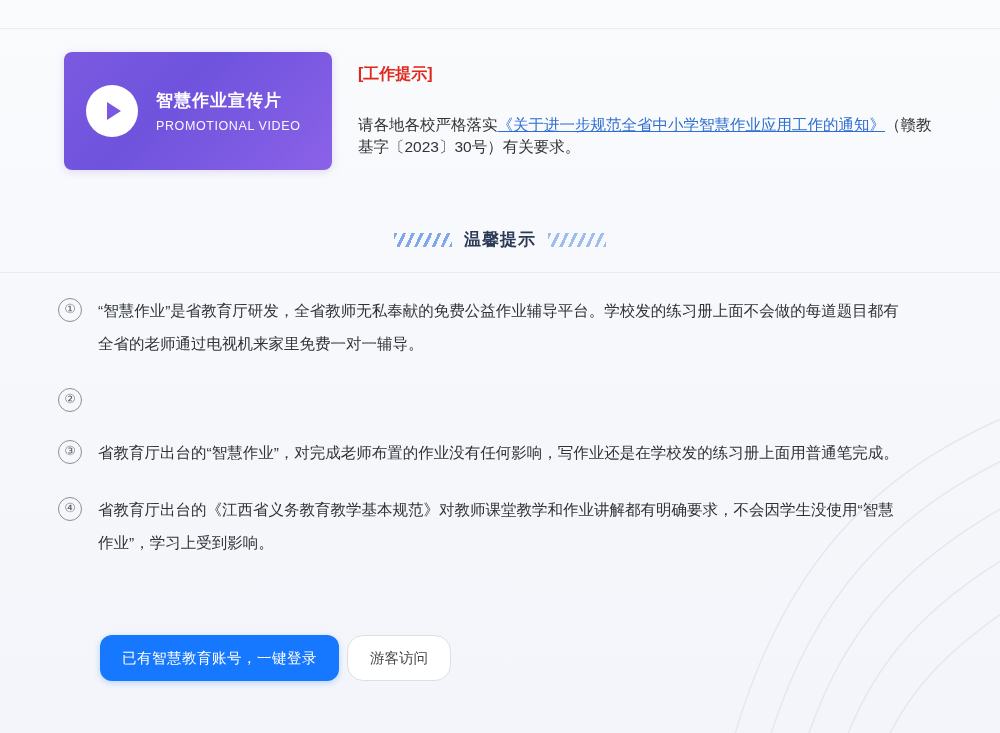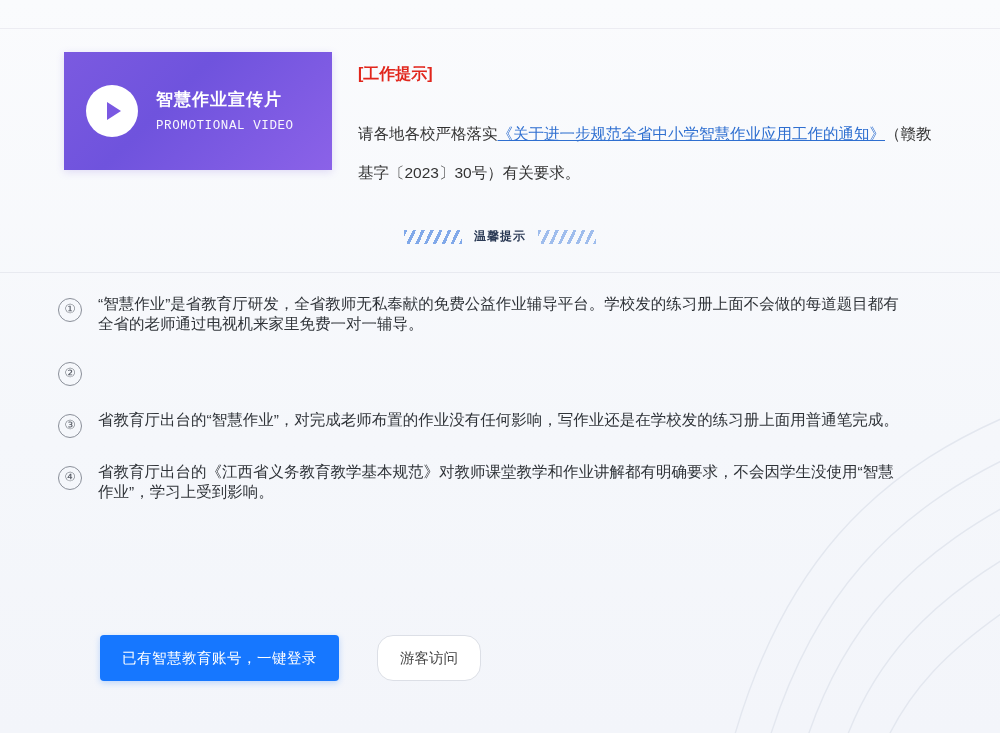--- a/index.html
+++ b/index.html
@@ -46,28 +46,27 @@
     position: absolute;
     top: 52px;
     left: 64px;
     width: 876px;
     display: flex;
     align-items: flex-start;
   }
   .video-card {
     width: 268px;
     height: 118px;
-    border-radius: 0;
+    border-radius: 8px;
     background: linear-gradient(135deg, #7b5ae0 0%, #6f53dd 40%, #8b62e8 100%);
     display: flex;
     align-items: center;
     box-shadow: 0 2px 8px rgba(110,80,215,0.18);
     flex: none;
     cursor: pointer;
-    font-family: Liberation Mono, monospace;
   }
   .play-wrap {
     width: 52px;
     height: 52px;
     margin-left: 22px;
     border-radius: 50%;
     background: #ffffff;
     display: flex;
     align-items: center;
     justify-content: center;
@@ -103,42 +102,42 @@
   }
   .notice-title {
     color: #e1261c;
     font-weight: bold;
     font-size: 16px;
     line-height: 24px;
     margin-bottom: 28px;
   }
   .notice-body {
     font-size: 15.5px;
-    line-height: 39px;
+    line-height: 22px;
     color: #333;
     margin-top: 25px;
   }
   .notice-body .lnk {
     color: #2f6fd0;
     text-decoration: underline;
     cursor: pointer;
   }
 
   
   .tips-header {
     position: absolute;
     top: 228px;
     left: 0;
     width: 1000px;
     display: flex;
     align-items: center;
     justify-content: center;
   }
   .tips-title {
-    font-size: 12px;
+    font-size: 17px;
     font-weight: bold;
     color: #2b3a55;
     letter-spacing: 1px;
     padding: 0 12px;
     font-family: Liberation Serif, serif;
   }
   .hatch {
     width: 58px;
     height: 14px;
     background: repeating-linear-gradient(
@@ -180,49 +179,49 @@
     color: #5b6069;
     font-size: 12.5px;
     line-height: 21px;
     text-align: center;
     flex: none;
     margin-top: 4px;
   }
   .tip-text {
     margin-left: 16px;
     font-size: 15.5px;
-    line-height: 20px;
+    line-height: 33px;
     color: #2f3338;
     max-width: 810px;
   }
 
   
   .btn-row {
     position: absolute;
     top: 635px;
     left: 100px;
     display: flex;
     align-items: center;
   }
   .btn-primary {
     height: 46px;
     padding: 0 22px;
     background: #1677ff;
     color: #fff;
     border: none;
-    border-radius: 4px;
+    border-radius: 12px;
     font-size: 14.5px;
     font-family: "Liberation Sans", sans-serif;
     cursor: pointer;
     letter-spacing: 0.5px;
     box-shadow: 0 2px 6px rgba(22,119,255,0.25);
   }
   .btn-secondary {
     height: 46px;
-    margin-left: 38px;
+    margin-left: 8px;
     padding: 0 22px;
     background: #fff;
     color: #444;
     border: 1px solid #dcdfe6;
     border-radius: 16px;
     font-size: 14.5px;
     font-family: "Liberation Sans", sans-serif;
     cursor: pointer;
   }
 </style>

